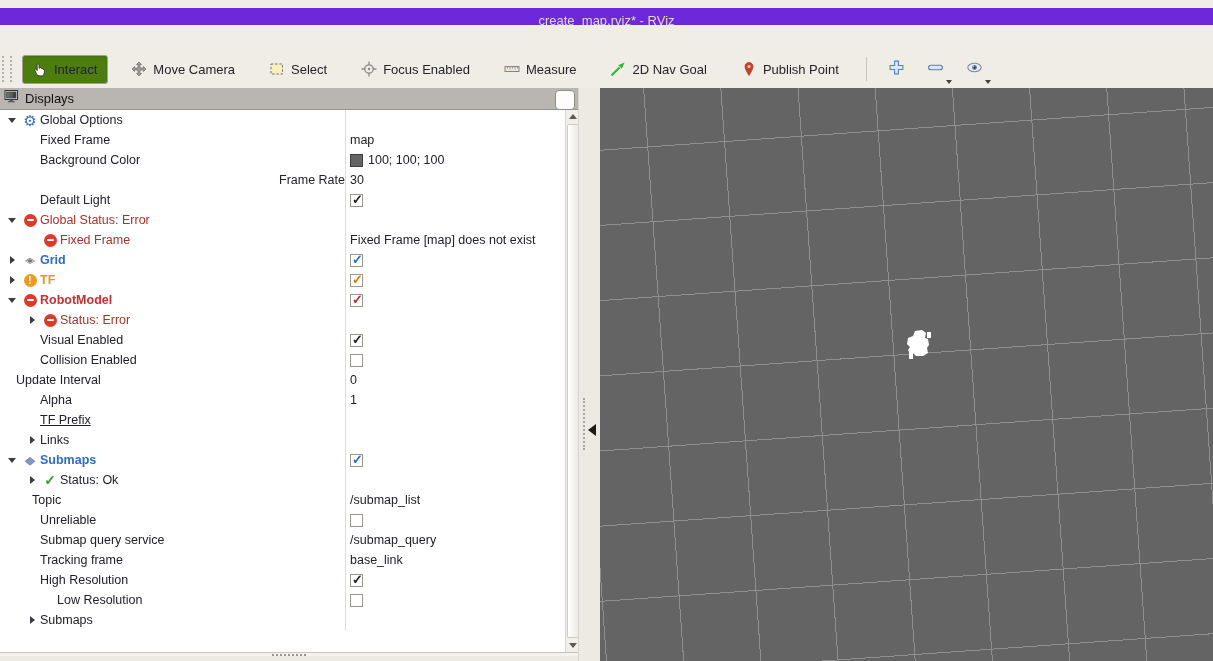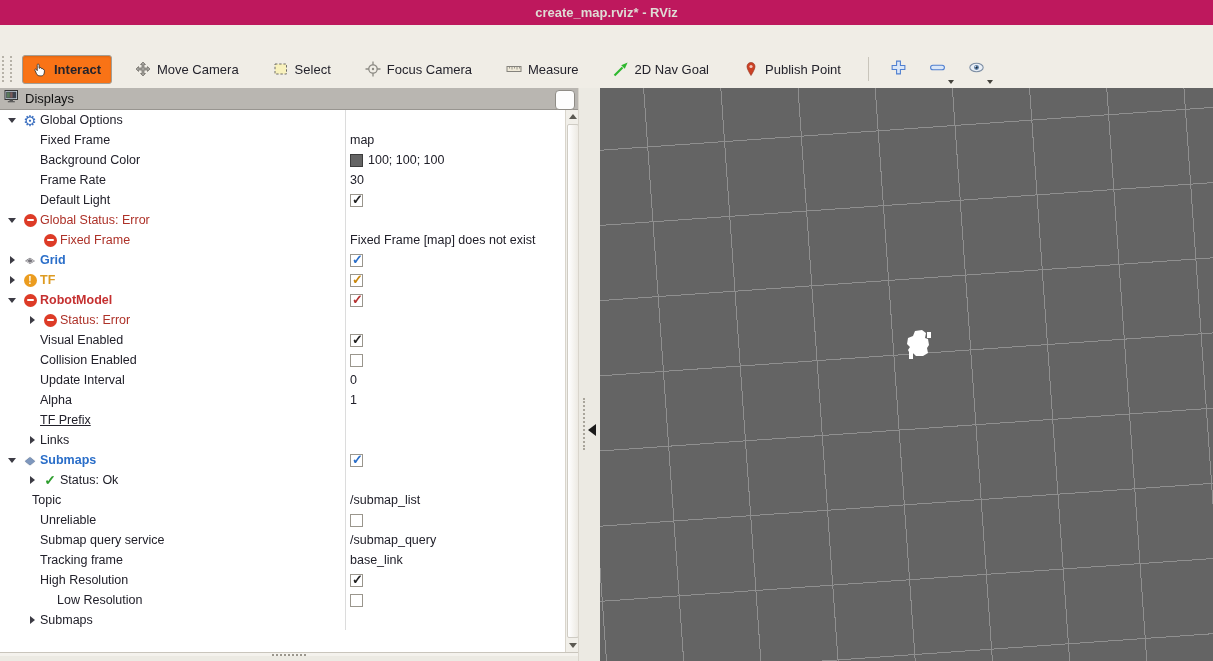--- a/index.html
+++ b/index.html
@@ -1,36 +1,36 @@
 <!DOCTYPE html>
 <html><head>
 <meta charset="utf-8">
 <style>
   html,body{margin:0;padding:0;}
   body{width:1213px;height:661px;overflow:hidden;font-family:"Liberation Sans",sans-serif;
        -webkit-font-smoothing:antialiased;background:#eceae3;}
   .window{position:relative;width:1213px;height:661px;background:#f0ede6;}
 
   
-  .titlebar{position:absolute;left:0;top:0;width:100%;height:25px;background:#be185d;
-            color:#dfdcd5;font-weight:bold;font-size:13px;display:flex;align-items:center;justify-content:center;}
+  .titlebar{position:absolute;left:0;top:8px;width:100%;height:25px;background:#6d28d9;
+            color:#dfdcd5;font-weight:normal;font-size:13px;display:flex;align-items:center;justify-content:center;}
 
   
   .menubar{position:absolute;left:0;top:25px;width:100%;height:25px;background:#f0ede6;
            display:flex;align-items:center;border-bottom:1px solid #dcd8cf;}
   .menu-item{display:inline-block;padding:2px 9px;font-size:13px;color:#24232c;cursor:default;margin-top:36px;}
   .menu-item::first-letter{text-decoration:underline;}
 
   
   .toolbar{position:absolute;left:0;top:50px;width:100%;height:38px;background:#f0ede6;
            display:flex;align-items:center;border-bottom:1px solid #cfccc3;}
   .grip{width:6px;height:26px;margin:0 4px 0 2px;border-left:2px dotted #b6b2a8;border-right:2px dotted #b6b2a8;}
   .tool{display:flex;align-items:center;gap:6px;padding:6px 10px;margin:0 6px;font-size:13px;color:#24232c;
         border:1px solid transparent;border-radius:3px;white-space:nowrap;}
-  .tool.active{background:#f97316;border:1px solid #a39f96;box-shadow:inset 0 1px 2px rgba(0,0,0,.12);font-weight:bold;}
+  .tool.active{background:#4d7c0f;border:1px solid #a39f96;box-shadow:inset 0 1px 2px rgba(0,0,0,.12);}
   .tool svg{display:block;}
   .tb-sep{width:1px;height:24px;background:#c9c5bb;margin:0 10px;}
   .mini-btn{position:relative;display:flex;align-items:flex-start;padding:4px 6px;margin:0 5px;}
   .caret{width:0;height:0;border-left:3.5px solid transparent;border-right:3.5px solid transparent;
          border-top:4px solid #44423c;position:absolute;right:-2px;bottom:0px;}
 
   
   .main{position:absolute;left:0;top:88px;width:1213px;height:573px;}
 
   
@@ -147,21 +147,21 @@
     </div>
 
     <div class="tool">
       <span>
           <svg width="16" height="16" viewBox="0 0 16 16">
             <circle cx="8" cy="8" r="4.2" fill="none" stroke="#8c8a84" stroke-width="1.3"></circle>
             <circle cx="8" cy="8" r="1.2" fill="#8c8a84"></circle>
             <path d="M8 .5V4M8 12v3.5M.5 8H4M12 8h3.5" stroke="#8c8a84" stroke-width="1.3"></path>
           </svg>
         </span>
-      <span>Focus Camera</span>
+      <span>Focus Enabled</span>
     </div>
 
     <div class="tool">
       <span>
           <svg width="16" height="16" viewBox="0 0 16 16">
             <rect x="1" y="5.5" width="14" height="5" fill="#efe9d8" stroke="#85837d"></rect>
             <path d="M3.5 5.5v2M6 5.5v3M8.5 5.5v2M11 5.5v3M13.5 5.5v2" stroke="#85837d" stroke-width=".8"></path>
           </svg>
         </span>
       <span>Measure</span>
@@ -255,21 +255,21 @@
               <div class="name" style="padding-left: 24px;">
                 <span class="arrow-slot"></span>
                 <span class="lbl">Background Color</span>
               </div>
               <div class="val">
                 <span class="swatch"></span>
                 <span class="vtext">100; 100; 100</span>
               </div>
             </div>
             <div class="row">
-              <div class="name" style="padding-left: 24px;">
+              <div class="name" style="padding-left: 16px; justify-content: flex-end;">
                 <span class="arrow-slot"></span>
                 <span class="lbl">Frame Rate</span>
               </div>
               <div class="val">
                 <span class="vtext">30</span>
               </div>
             </div>
             <div class="row">
               <div class="name" style="padding-left: 24px;">
                 <span class="arrow-slot"></span>
@@ -379,21 +379,21 @@
             <div class="row">
               <div class="name" style="padding-left: 24px;">
                 <span class="arrow-slot"></span>
                 <span class="lbl">Collision Enabled</span>
               </div>
               <div class="val">
                 <span class="checkbox"></span>
               </div>
             </div>
             <div class="row">
-              <div class="name" style="padding-left: 24px;">
+              <div class="name" style="">
                 <span class="arrow-slot"></span>
                 <span class="lbl">Update Interval</span>
               </div>
               <div class="val">
                 <span class="vtext">0</span>
               </div>
             </div>
             <div class="row">
               <div class="name" style="padding-left: 24px;">
                 <span class="arrow-slot"></span>

